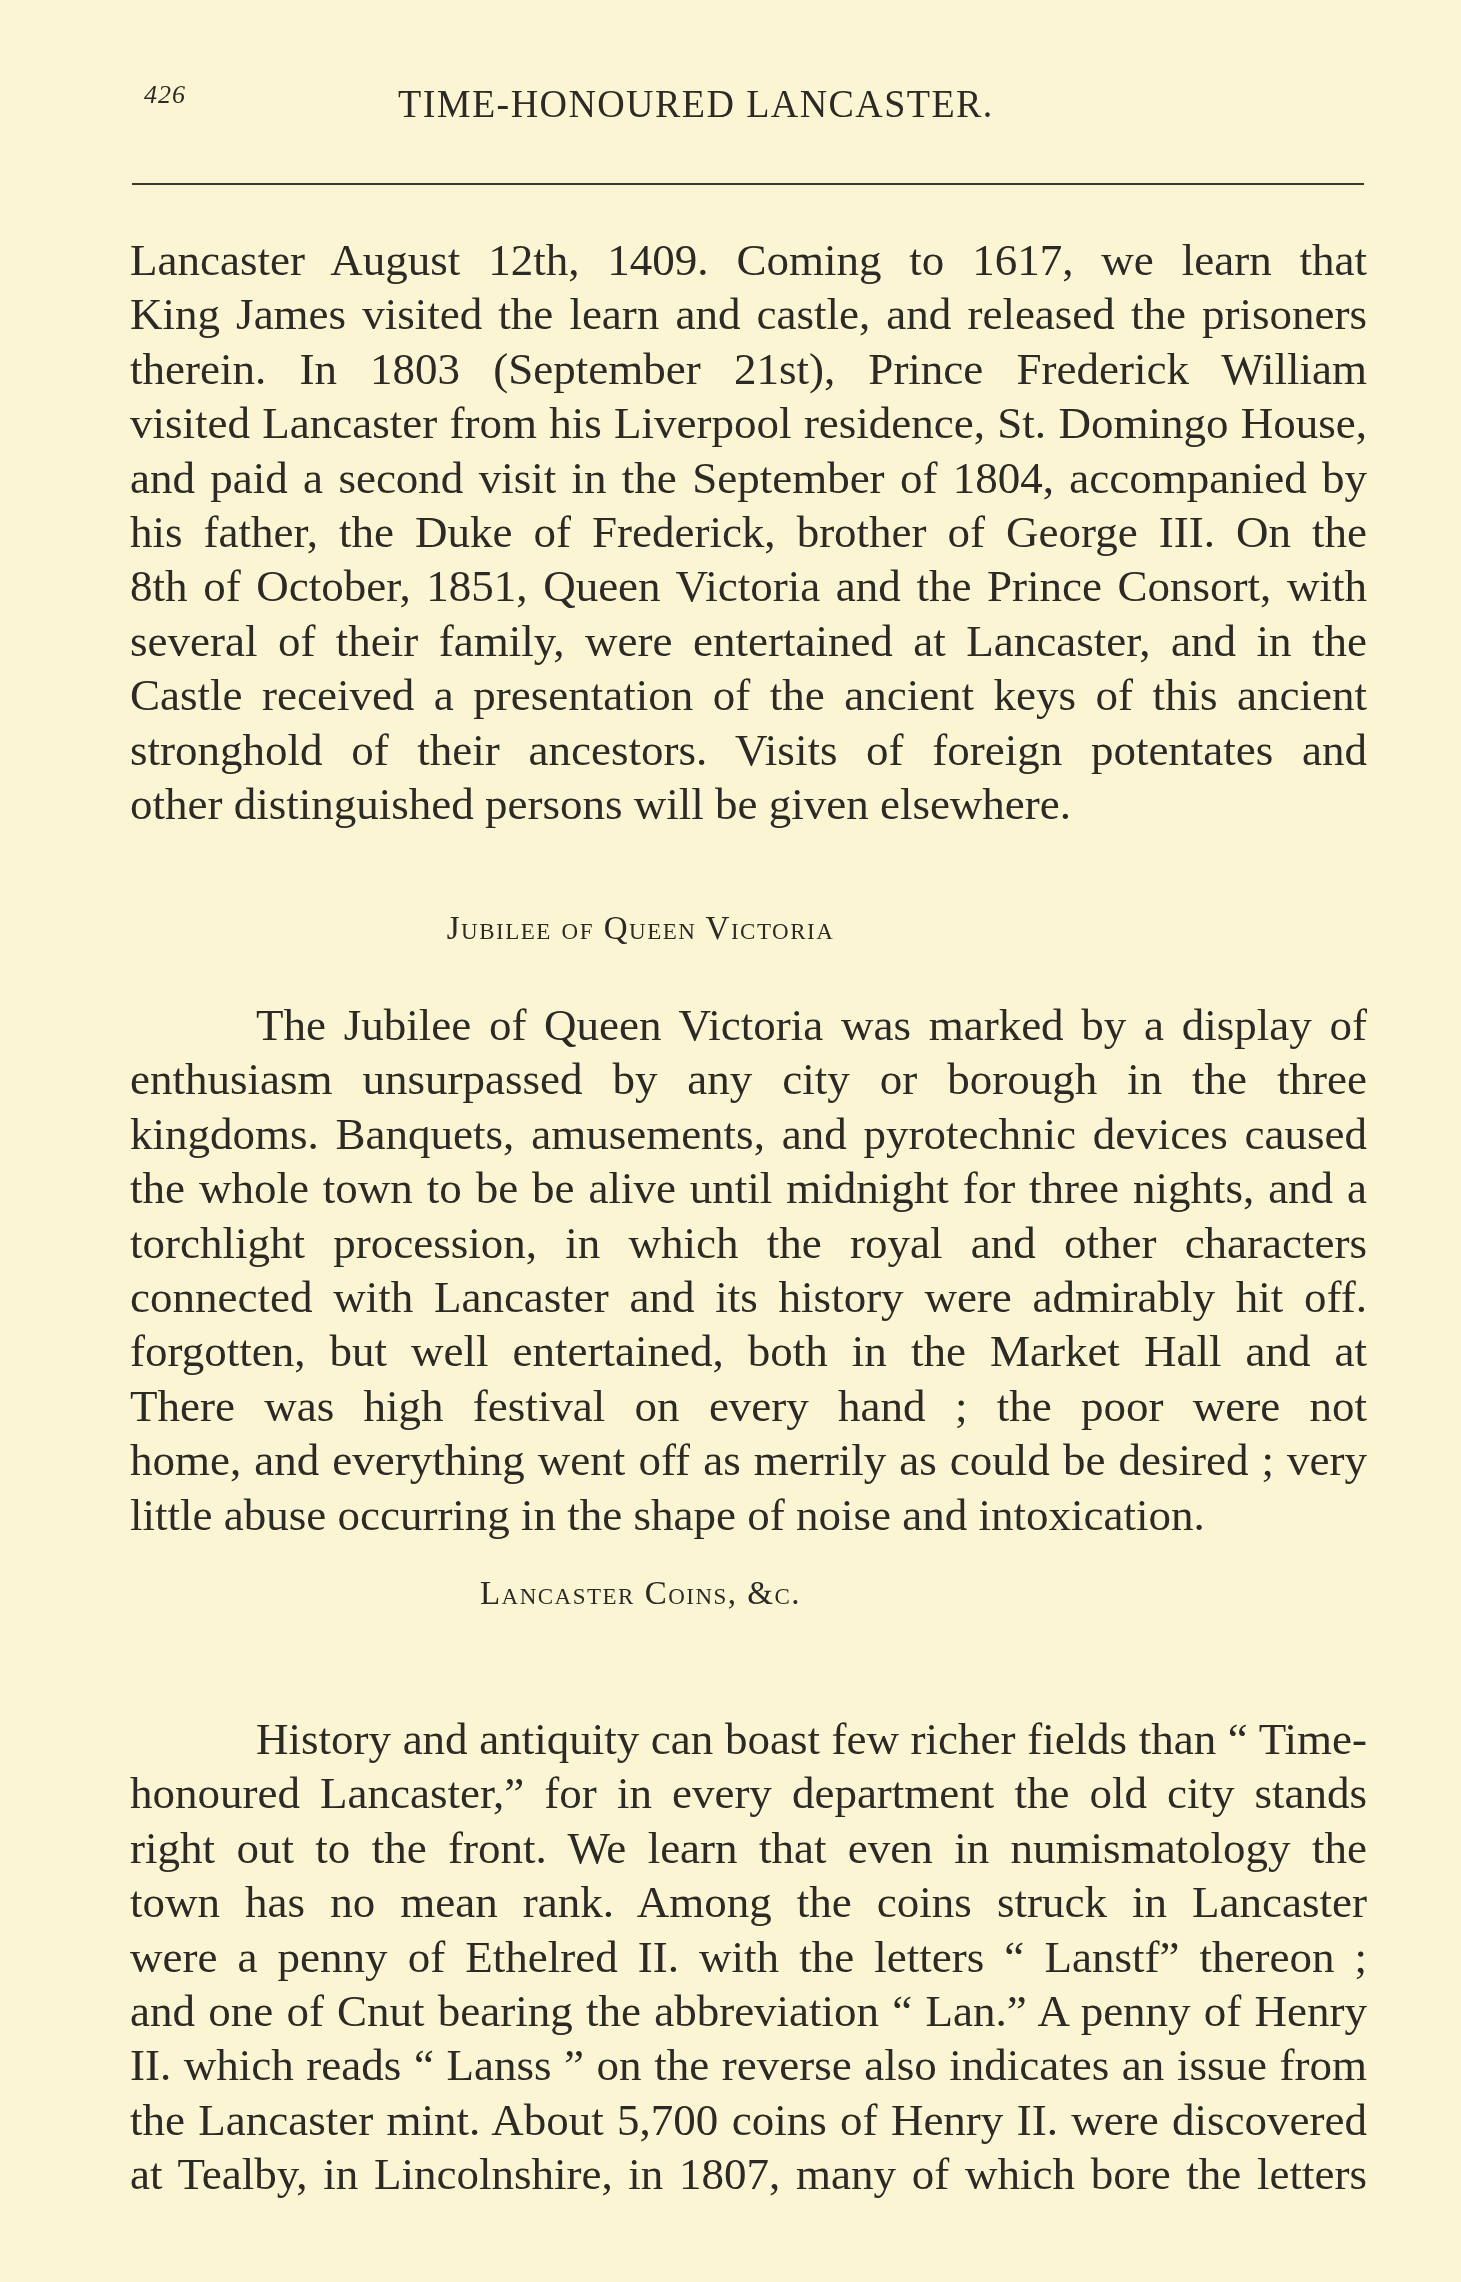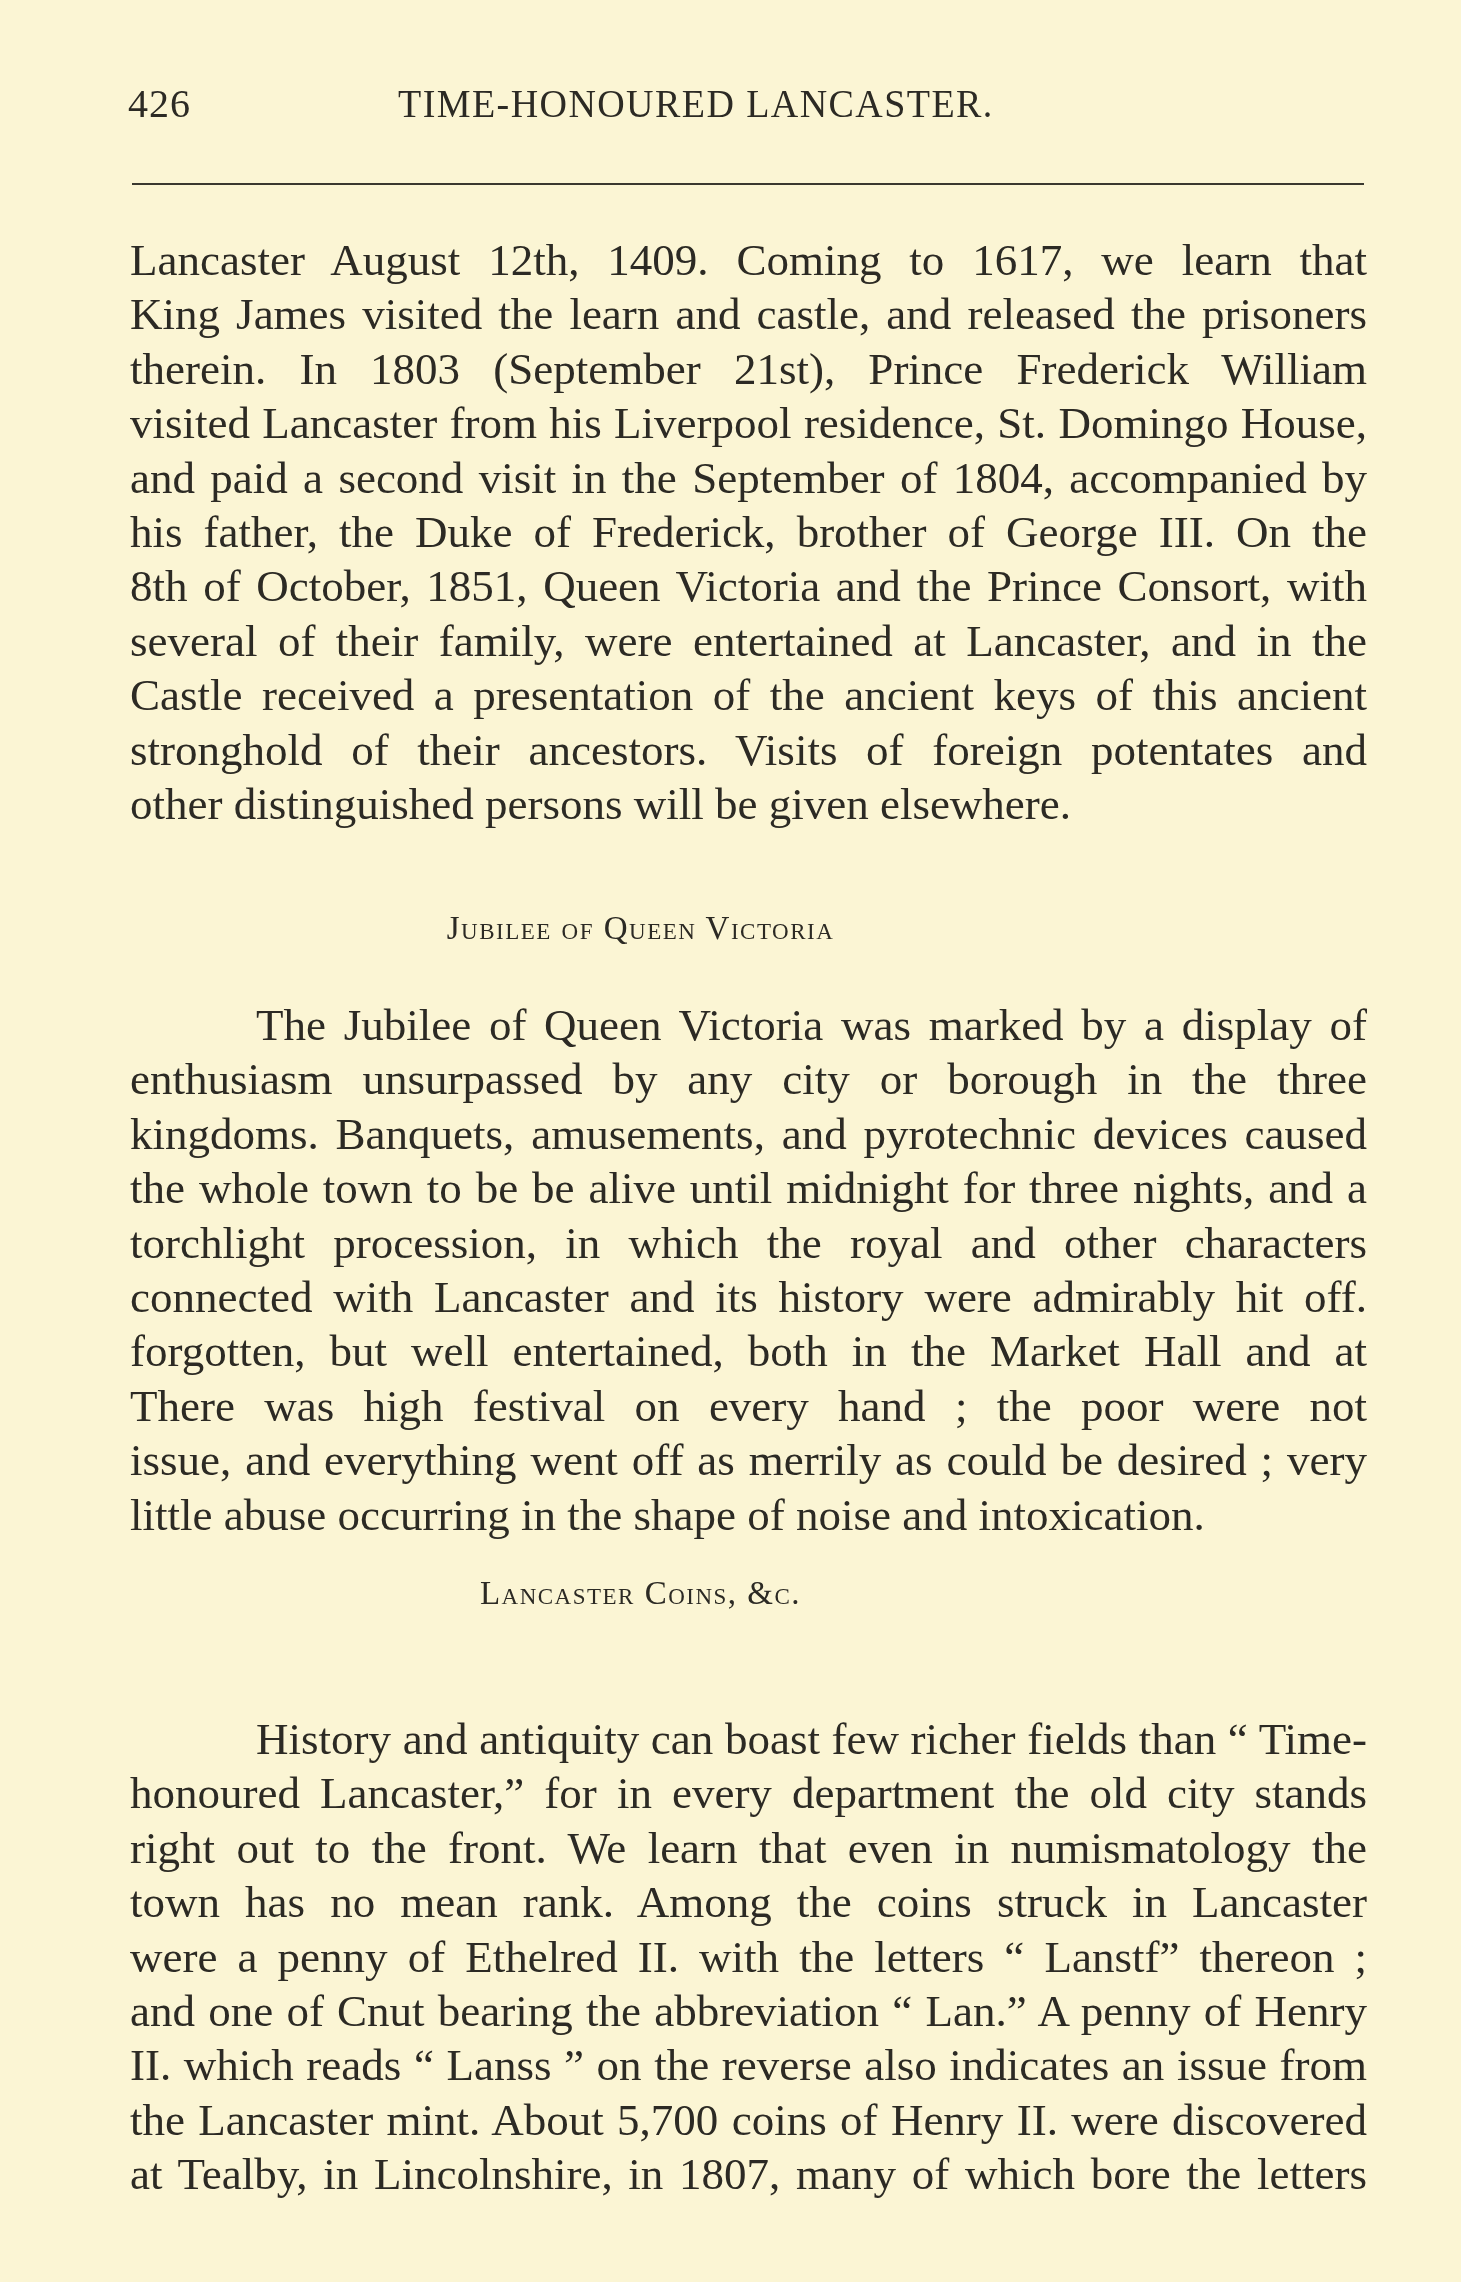--- a/index.html
+++ b/index.html
@@ -23,24 +23,25 @@
     }
     .running-head {
       position: absolute;
       left: 128px;
       top: 80px;
       width: 1240px;
       height: 60px;
     }
     .page-number {
       position: absolute;
-      left: 0;
+      left: 16px;
       top: 0;
-      font-size: 40px;
+      font-size: 26px;
       letter-spacing: 1px;
+      font-style: italic;
     }
     .running-title {
       position: absolute;
       left: 270px;
       top: 0;
       font-size: 40px;
       letter-spacing: 1.5px;
       transform: scaleX(0.95);
       transform-origin: left top;
     }
@@ -111,21 +112,21 @@
   <div class="heading" style="top:910px;">Jubilee of Queen Victoria</div>
   <div class="body-text" style="top:998px;">
     <span class="line indent">The Jubilee of Queen Victoria was marked by a display of</span>
     <span class="line">enthusiasm unsurpassed by any city or borough in the three</span>
     <span class="line">kingdoms. Banquets, amusements, and pyrotechnic devices caused</span>
     <span class="line">the whole town to be be alive until midnight for three nights, and a</span>
     <span class="line">torchlight procession, in which the royal and other characters</span>
     <span class="line">connected with Lancaster and its history were admirably hit off.</span>
     <span class="line">forgotten, but well entertained, both in the Market Hall and at</span>
     <span class="line">There was high festival on every hand ; the poor were not</span>
-    <span class="line">issue, and everything went off as merrily as could be desired ; very</span>
+    <span class="line">home, and everything went off as merrily as could be desired ; very</span>
     <span class="line last">little abuse occurring in the shape of noise and intoxication.</span>
   </div>
 
   <div class="heading" style="top:1575px;">Lancaster Coins, &amp;c.</div>
   <div class="body-text" style="top:1712px;">
     <span class="line indent">History and antiquity can boast few richer fields than “ Time-</span>
     <span class="line">honoured Lancaster,” for in every department the old city stands</span>
     <span class="line">right out to the front. We learn that even in numismatology the</span>
     <span class="line">town has no mean rank. Among the coins struck in Lancaster</span>
     <span class="line">were a penny of Ethelred II. with the letters “ Lanstf” thereon ;</span>

